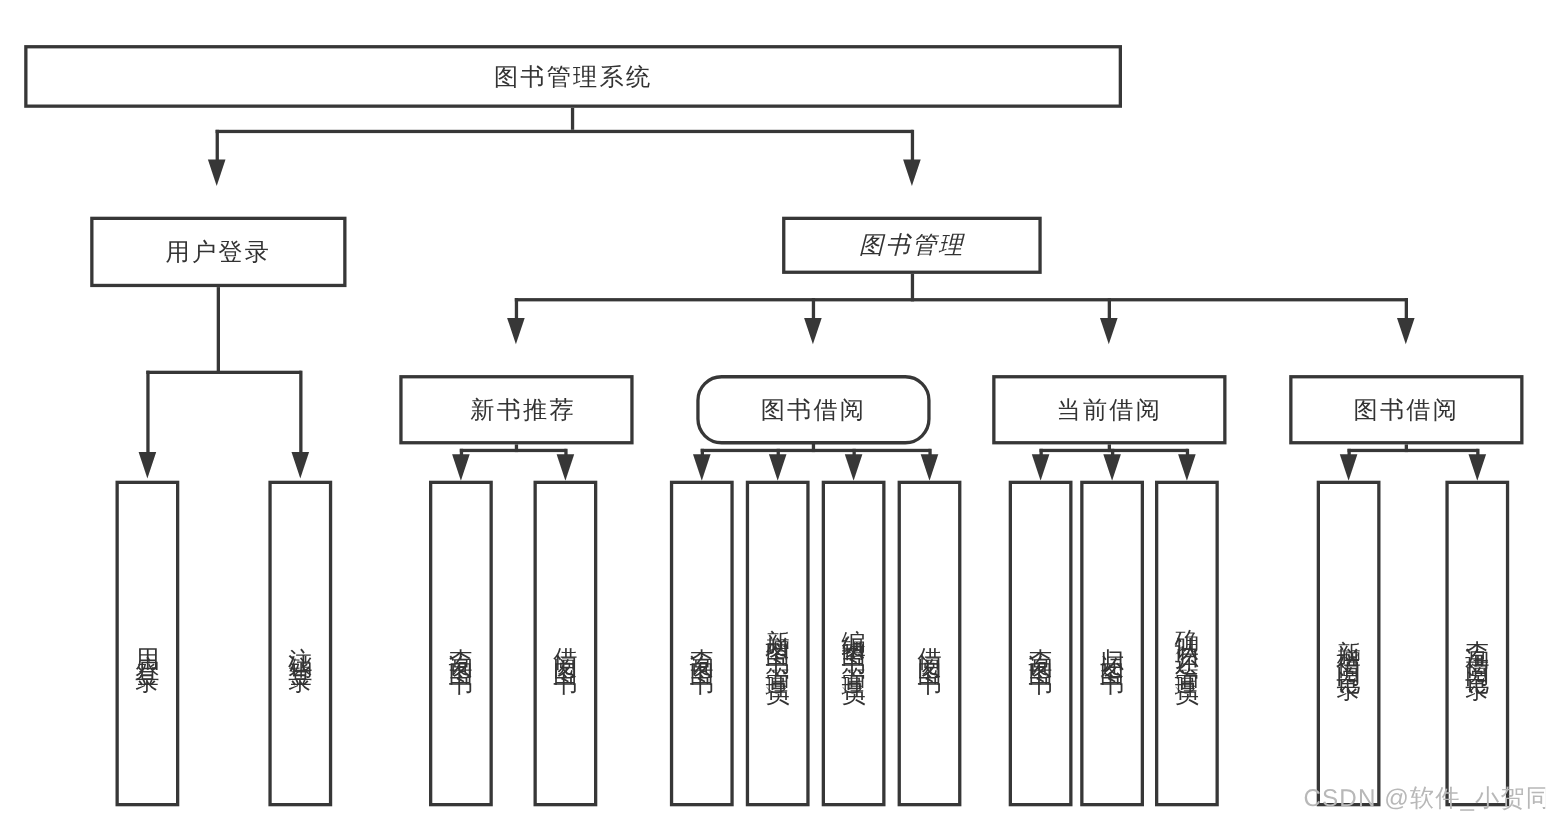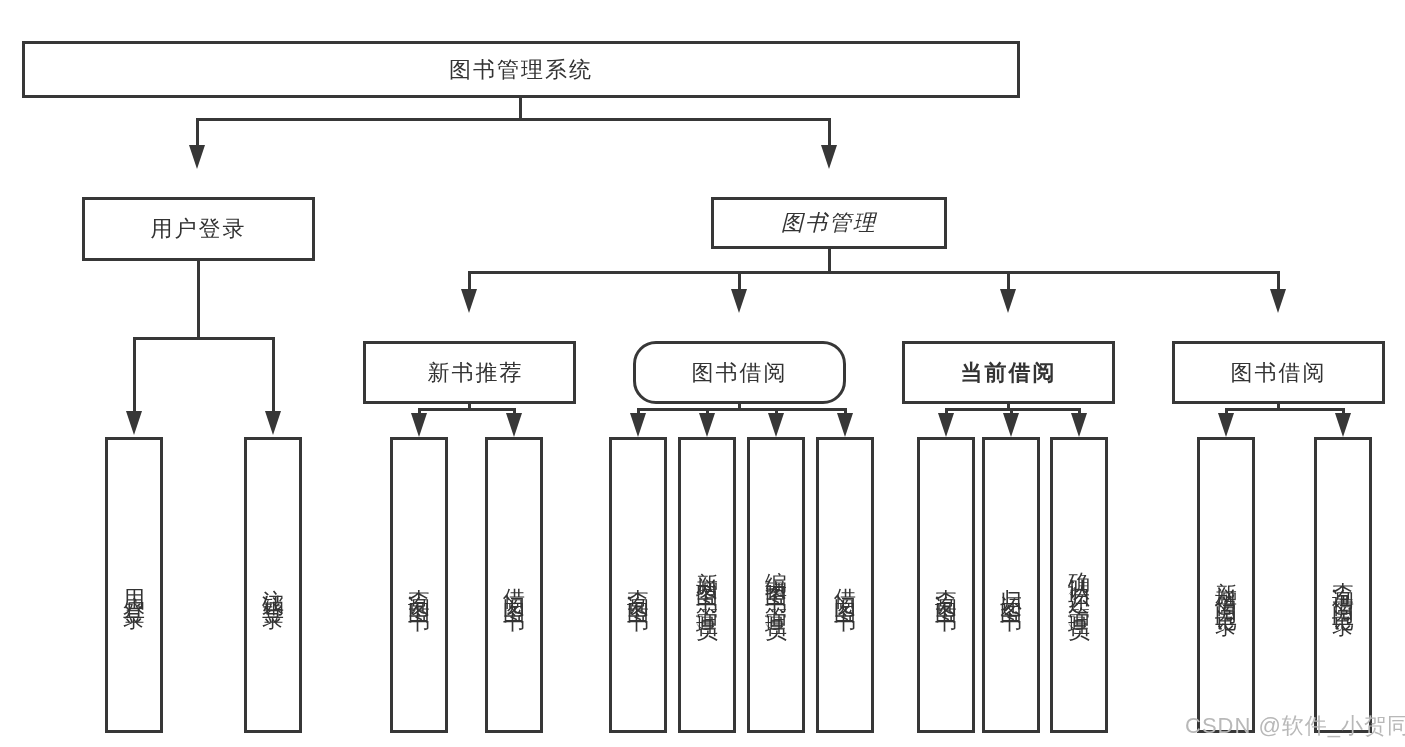--- a/index.html
+++ b/index.html
@@ -98,21 +98,21 @@
   <div class="ah" style="left:461px; top:289px;"></div>
   <div class="vl" style="left:738px; top:271px; height:22px;"></div>
   <div class="ah" style="left:731px; top:289px;"></div>
   <div class="vl" style="left:1007px; top:271px; height:22px;"></div>
   <div class="ah" style="left:1000px; top:289px;"></div>
   <div class="vl" style="left:1277px; top:271px; height:22px;"></div>
   <div class="ah" style="left:1270px; top:289px;"></div>
 
   <div class="box" style="left:363px; top:313px; width:213px; height:63px;padding-left:12px;">新书推荐</div>
   <div class="box" style="left:633px; top:313px; width:213px; height:63px;border-radius:23px;">图书借阅</div>
-  <div class="box" style="left:902px; top:313px; width:213px; height:63px;font-weight:bold;">当前借阅</div>
+  <div class="box" style="left:902px; top:313px; width:213px; height:63px;">当前借阅</div>
   <div class="box" style="left:1172px; top:313px; width:213px; height:63px;">图书借阅</div>
 
   <div class="vl" style="left:468px; top:376px; height:35px;"></div>
   <div class="hl" style="left:418px; top:408px; width:97px;"></div>
   <div class="vl" style="left:418px; top:408px; height:10px;"></div>
   <div class="ah" style="left:411px; top:413px;"></div>
   <div class="vl" style="left:513px; top:408px; height:10px;"></div>
   <div class="ah" style="left:506px; top:413px;"></div>
 
   <div class="vl" style="left:738px; top:376px; height:35px;"></div>

